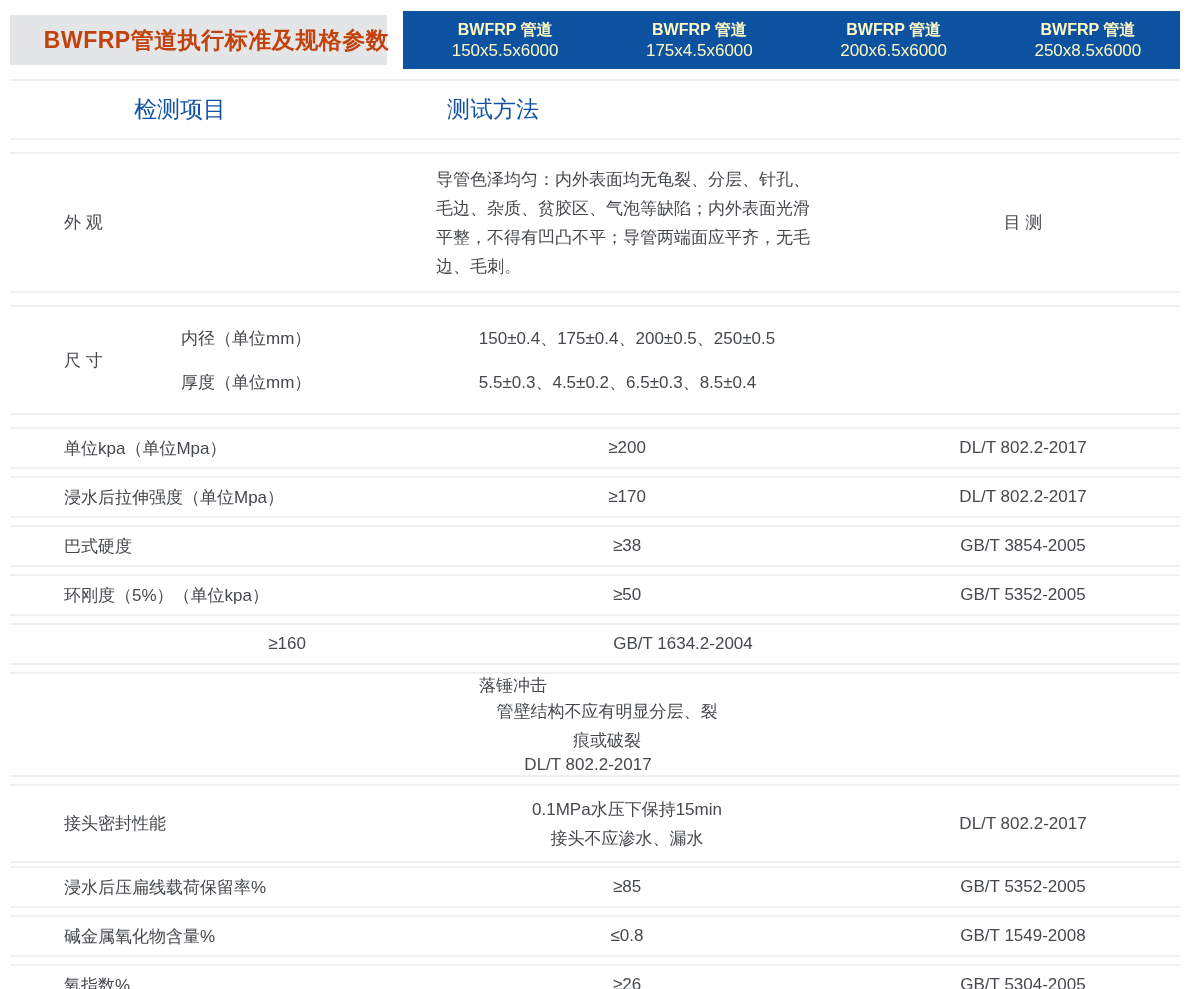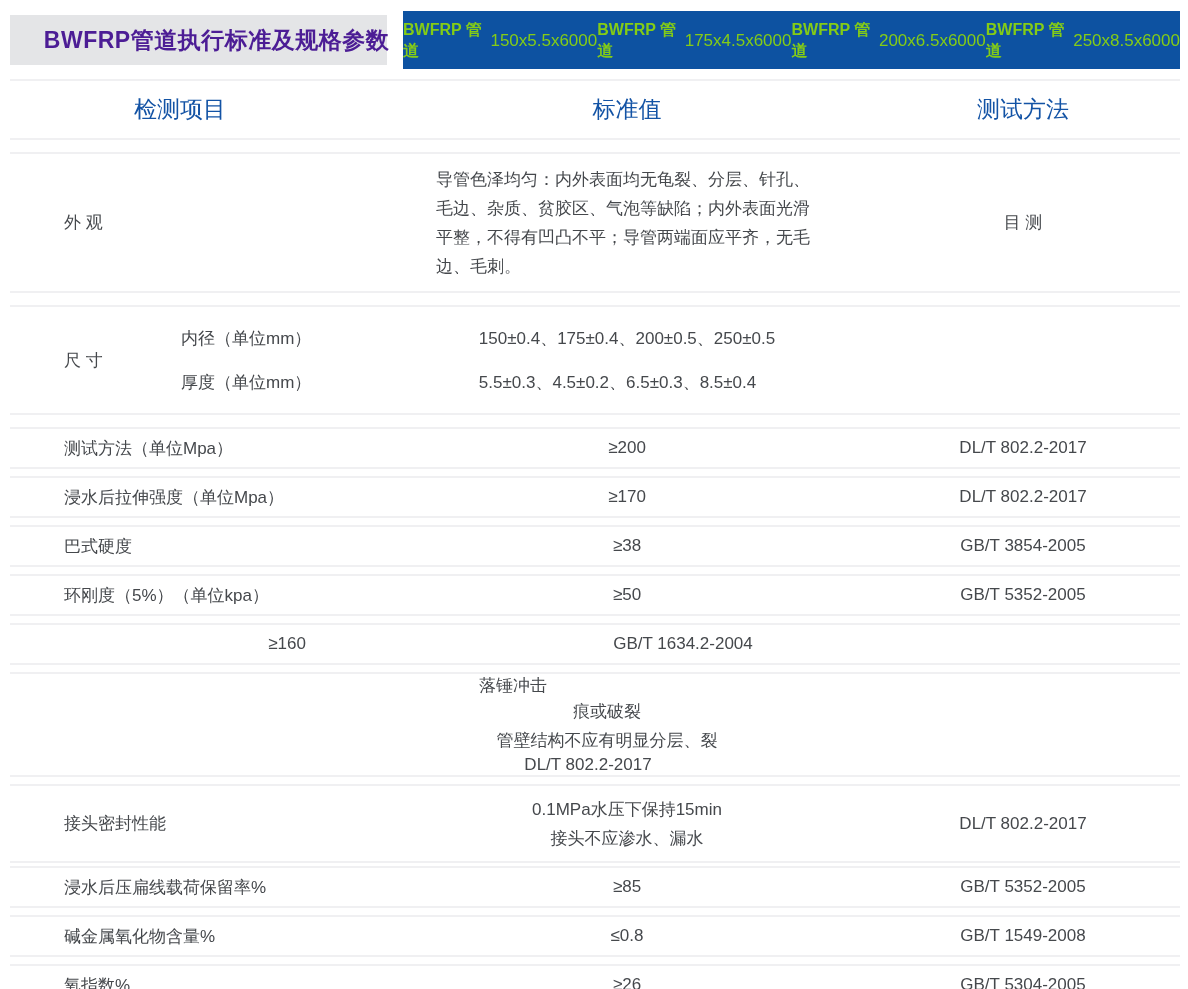--- a/index.html
+++ b/index.html
@@ -5,28 +5,28 @@
   * { margin:0; padding:0; box-sizing:border-box; }
   html,body { background:#ffffff; }
   .page{
     width:1188px; height:989px; background:#ffffff; overflow:hidden;
     font-family:"Liberation Sans","DejaVu Sans",sans-serif;
     color:#45484C; padding:11px 8px 0 10px; position:relative;
   }
   
   .topbar{ display:flex; align-items:center; justify-content:space-between; height:58px; }
   .title-box{
-    width:377px; height:50px; background:#E4E5E7; color:#4c1d95;
+    width:377px; height:50px; background:#E4E5E7; color:#c2410c;
     font-size:23px; font-weight:bold; letter-spacing:0.5px;
     display:flex; align-items:center; justify-content:center; white-space:nowrap;padding-left:36px;
   }
   .spec-bar{ width:777px; height:58px; background:#0D52A1; display:flex; }
   .spec-cell{
-    flex:1; display:flex; align-items:center; justify-content:center;
-    color:#84cc16; line-height:21px;
+    flex:1; display:flex; flex-direction:column; align-items:center; justify-content:center;
+    color:#fef9c3; line-height:21px;padding-left:10px;
   }
   .spec-line1{ font-size:16px; font-weight:600; }
   .spec-line2{ font-size:17px; font-weight:400; }
 
   
   .table{ margin-top:10px; }
   .row{
     display:flex; align-items:center;
     border-top:2px solid #F0F0F2; border-bottom:2px solid #F0F0F2;
   }
@@ -80,21 +80,20 @@
         <div class="spec-line1">BWFRP 管道</div>
         <div class="spec-line2">250x8.5x6000</div>
       </div>
     </div>
   </header>
 
   <main class="table">
 
     <div class="row thead">
       <div class="c1">检测项目</div>
-      <div class="c2">标准值</div>
       <div class="c3">测试方法</div>
     </div>
 
     <div class="row r-appearance">
       <div class="c1">外  观</div>
       <div class="c2">
           <span class="para">导管色泽均匀：内外表面均无龟裂、分层、针孔、毛边、杂质、贫胶区、气泡等缺陷；内外表面光滑平整，不得有凹凸不平；导管两端面应平齐，无毛边、毛刺。</span>
         </div>
       <div class="c3">目 测</div>
     </div>
@@ -109,21 +108,21 @@
       </div>
       <div class="c2">
         <span class="size-vals">
           <span class="val-line">150±0.4、175±0.4、200±0.5、250±0.5</span>
           <span class="val-line">5.5±0.3、4.5±0.2、6.5±0.3、8.5±0.4</span>
         </span>
       </div>
     </div>
 
     <div class="row r-simple">
-      <div class="c1">测试方法（单位Mpa）</div>
+      <div class="c1">单位kpa（单位Mpa）</div>
       <div class="c2">≥200</div>
       <div class="c3">DL/T 802.2-2017</div>
     </div>
 
     <div class="row r-simple">
       <div class="c1">浸水后拉伸强度（单位Mpa）</div>
       <div class="c2">≥170</div>
       <div class="c3">DL/T 802.2-2017</div>
     </div>
 
@@ -141,22 +140,22 @@
 
     <div class="row r-simple">
       <div class="c2">≥160</div>
       <div class="c3">GB/T 1634.2-2004</div>
     </div>
 
     <div class="row r-impact">
       <div class="c1">落锤冲击</div>
       <div class="c2">
         <span class="two-line">
+          <span class="vline">管壁结构不应有明显分层、裂</span>
           <span class="vline">痕或破裂</span>
-          <span class="vline">管壁结构不应有明显分层、裂</span>
         </span>
       </div>
       <div class="c3">DL/T 802.2-2017</div>
     </div>
 
     <div class="row r-seal">
       <div class="c1">接头密封性能</div>
       <div class="c2">
         <span class="two-line">
           <span class="vline">0.1MPa水压下保持15min</span>

